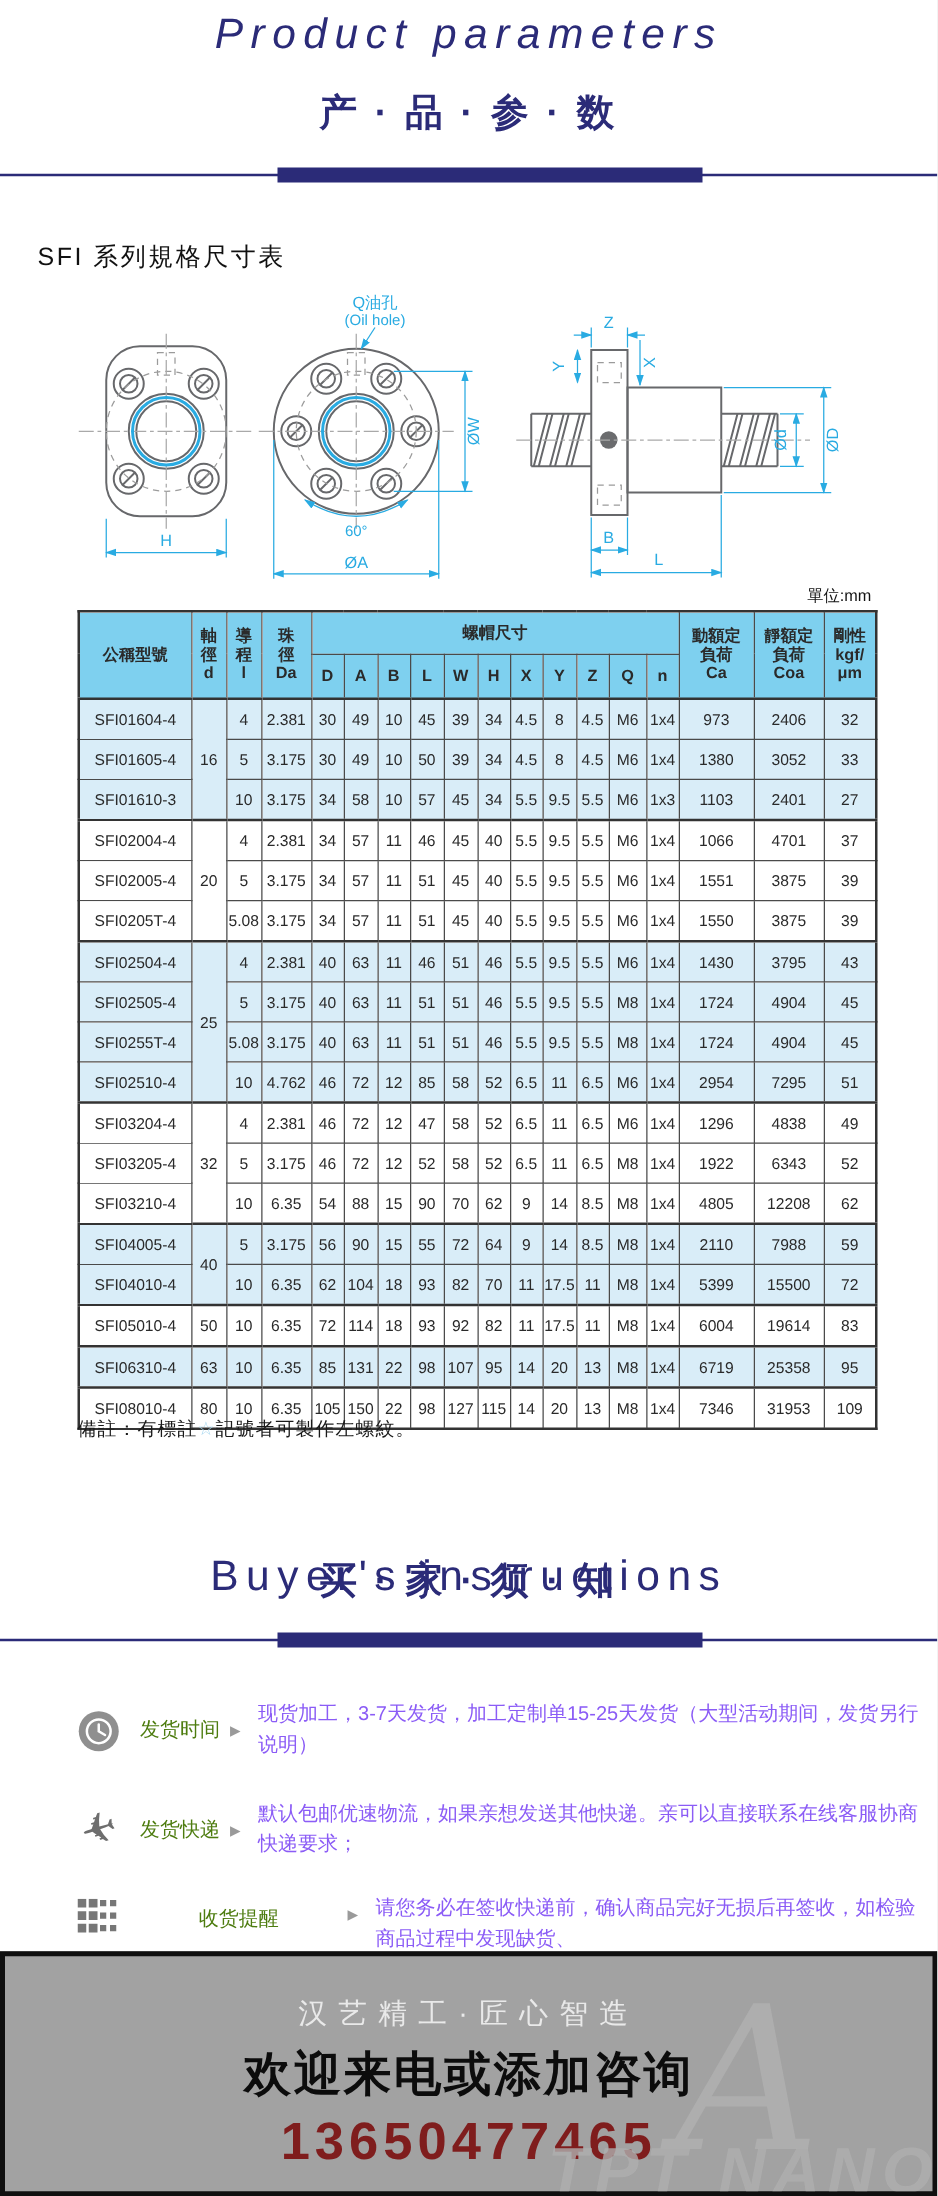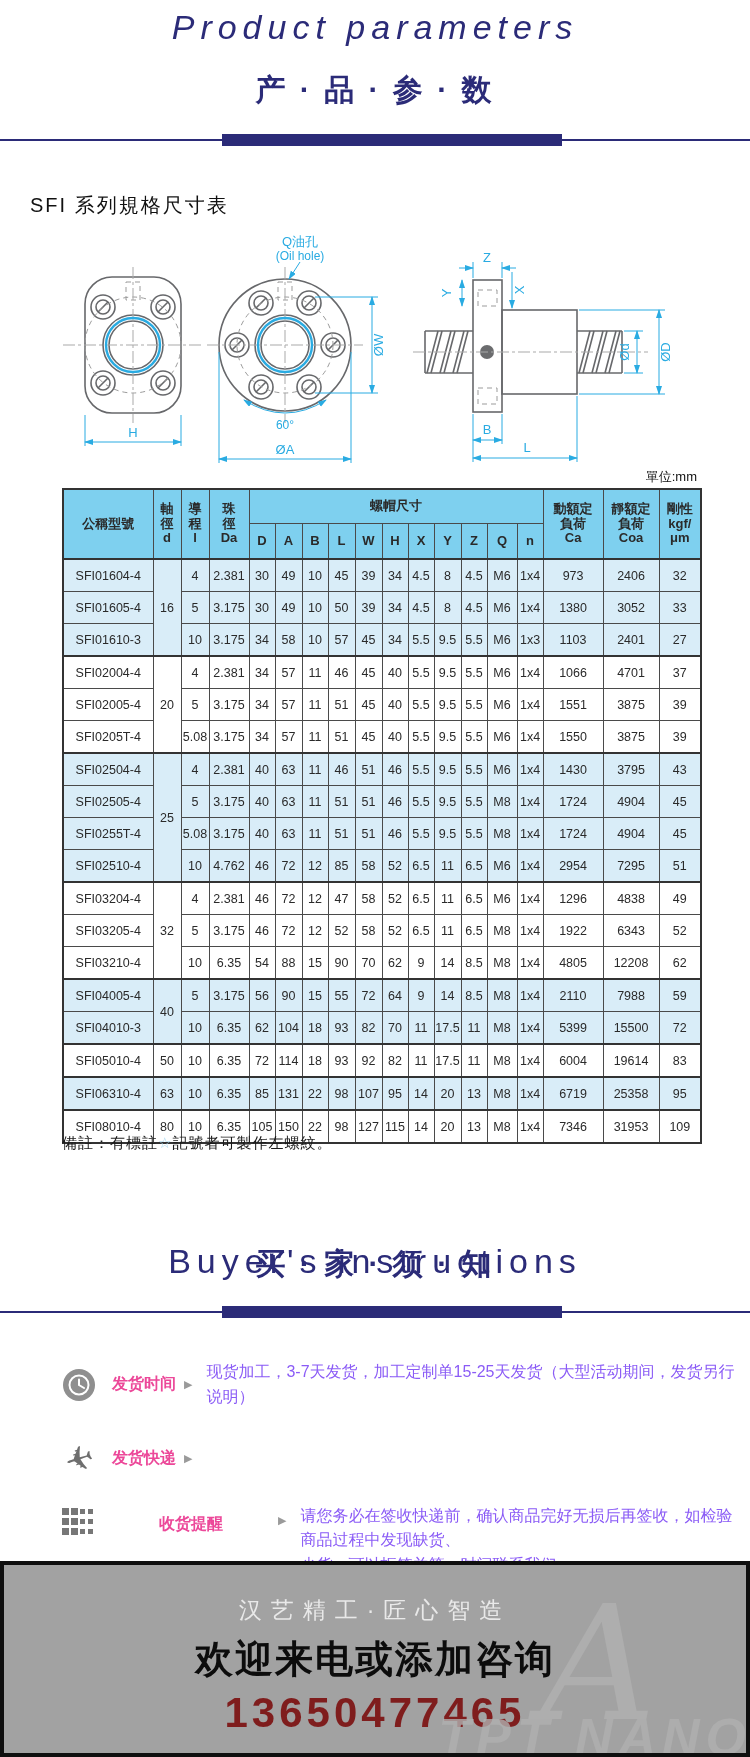--- a/index.html
+++ b/index.html
@@ -34,21 +34,21 @@
   td.model-cell{position:relative;}
   .note{position:absolute;left:62px;top:1134px;font-size:15px;color:#1a1a1a;letter-spacing:1px;}
   .note .nstar{color:#a7d7ef;}
   
   .instr{position:absolute;left:60px;top:1360px;width:678px;}
   .instr-row{display:flex;align-items:center;}
   .instr-row.r2{margin-top:30px;}
   .instr-row.r3{margin-top:26px;align-items:flex-start;}
   .instr-icon{width:38px;height:38px;flex:0 0 38px;display:flex;align-items:center;justify-content:center;}
   .plane{font-size:34px;color:#6e6e6e;transform:scaleX(-1) rotate(18deg);display:inline-block;}
-  .instr-label{font-size:16px;font-weight:bold;color:#ec4899;margin-left:14px;white-space:nowrap;}
+  .instr-label{font-size:16px;font-weight:normal;color:#4d7c0f;margin-left:14px;white-space:nowrap;}
   .instr-arrow{font-size:11px;color:#9a9a9a;margin-left:8px;}
   .instr-text{font-size:16px;color:#8b5cf6;margin-left:14px;white-space:pre-line;line-height:1.55;}
   .r3 .instr-label,.r3 .instr-arrow{margin-top:10px;padding-left:47px;}
   
   .footer{position:absolute;left:0;top:1561px;width:750px;height:196px;box-sizing:border-box;
           background:#a2a2a2;border:4px solid #0f0f0f;overflow:hidden;text-align:center;}
   .f-tag{margin-top:30px;font-size:23px;letter-spacing:9px;color:#e9e9e9;}
   .f-line2{margin-top:8px;font-size:38px;font-weight:bold;color:#0c0c0c;letter-spacing:2px;}
   .f-phone{margin-top:4px;font-size:42px;font-weight:bold;color:#7f1d1d;letter-spacing:4px;}
   .wm-a{position:absolute;right:90px;top:5px;font-family:"DejaVu Serif","Liberation Serif",serif;
@@ -535,21 +535,21 @@
             <td>9</td>
             <td>14</td>
             <td>8.5</td>
             <td>M8</td>
             <td>1x4</td>
             <td>2110</td>
             <td>7988</td>
             <td>59</td>
           </tr>
           <tr class="row-blue">
-            <td class="model-cell">SFI04010-3</td>
+            <td class="model-cell">SFI04010-4</td>
             <td>10</td>
             <td>6.35</td>
             <td>62</td>
             <td>104</td>
             <td>18</td>
             <td>93</td>
             <td>82</td>
             <td>70</td>
             <td>11</td>
             <td>17.5</td>
@@ -645,20 +645,21 @@
       <span class="instr-label">发货时间</span>
       <span class="instr-arrow">▶</span>
       <span class="instr-text">现货加工，3-7天发货，加工定制单15-25天发货（大型活动期间，发货另行说明）</span>
     </div>
     <div class="instr-row r2">
       <span class="instr-icon">
           <span class="plane">✈</span>
         </span>
       <span class="instr-label">发货快递</span>
       <span class="instr-arrow">▶</span>
+      <span class="instr-text">默认包邮优速物流，如果亲想发送其他快递。亲可以直接联系在线客服协商快递要求；</span>
     </div>
     <div class="instr-row r3">
       <span class="instr-icon">
         <svg width="34" height="30" viewBox="0 0 34 30">
           <g fill="#777">
             <rect x="0" y="0" width="7" height="7"></rect>
               <rect x="9" y="0" width="7" height="7"></rect>
               <rect x="18" y="1" width="5" height="5"></rect>
               <rect x="26" y="1" width="5" height="5"></rect>
             <rect x="0" y="10" width="7" height="7"></rect>

